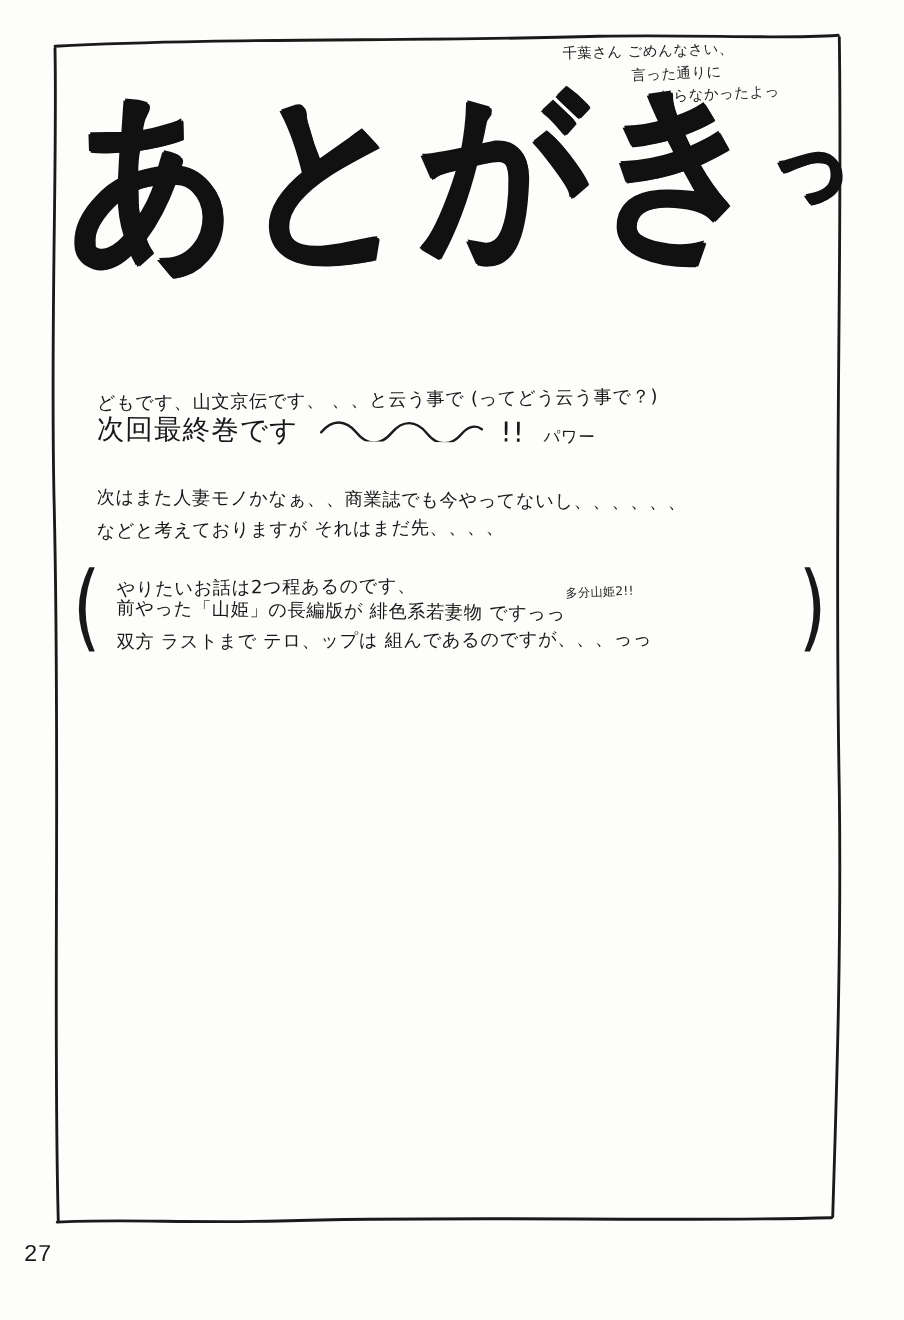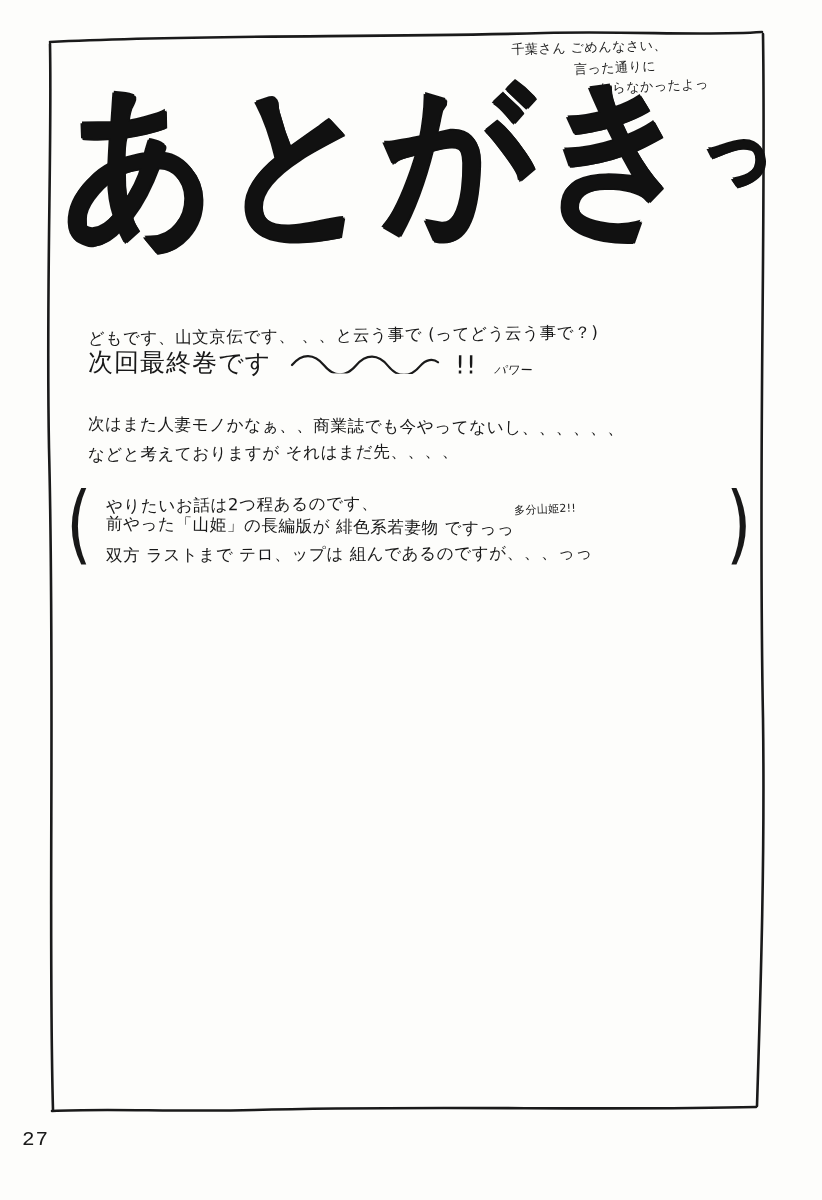--- a/index.html
+++ b/index.html
@@ -82,20 +82,21 @@
 
   
   .body-text {
     position: absolute;
     left: 88px;
     top: 322px;
     width: 640px;
   }
   .para {
     margin-bottom: 18px;
+    margin-top: 28px;
   }
   .line {
     font-size: 16.5px;
     line-height: 1.52;
     letter-spacing: 0.6px;
     white-space: nowrap;
     color: #181818;
   }
   .line.big {
     font-size: 25px;
@@ -139,21 +140,21 @@
   .paren-right { right: -28px; top: -10px; }
 
   
   .page-number {
     position: absolute;
     left: 22px;
     top: 1128px;
     font-size: 21px;
     letter-spacing: 1px;
     color: #1a1a1a;
-    font-family: Liberation Mono, monospace;
+    font-family: Liberation Sans, sans-serif;
   }
 </style>
 </head>
 <body>
 
 <div class="page">
 
   <div class="frame">
     <svg width="726" height="1090" viewBox="0 0 726 1090" fill="none" xmlns="http://www.w3.org/2000/svg">
       <path d="M6 14 C 160 6, 330 10, 500 5 C 590 3, 660 8, 718 4" stroke="#1a1a1a" stroke-width="2.6" fill="none" stroke-linecap="round"></path>
@@ -180,21 +181,21 @@
     <div class="para">
       <div class="line r1">どもです、山文京伝です、 、、と云う事で (ってどう云う事で？)</div>
       <div class="line big r2" style="position:relative;">
         <span>次回最終巻です</span>
         <span class="squiggle">
           <svg width="150" height="22" viewBox="0 0 150 22" fill="none" xmlns="http://www.w3.org/2000/svg">
             <path d="M2 14 C 12 2, 24 2, 34 14 C 44 26, 56 26, 66 14 C 76 2, 88 2, 98 14 C 108 26, 120 26, 130 14 C 136 7, 143 6, 148 10" stroke="#1a1a1a" stroke-width="2.2" fill="none" stroke-linecap="round"></path>
           </svg>
         </span>
         <span>!!</span>
-        <span style="font-size:12px; letter-spacing:0.5px; margin-left:8px;font-style:italic;">パワー</span>
+        <span style="font-size:15px; letter-spacing:0.5px; margin-left:8px;">パワー</span>
       </div>
     </div>
 
 
 
 
     <div class="para" style="margin-top:30px;">
       <div class="line r2">次はまた人妻モノかなぁ、、商業誌でも今やってないし、、、、、、</div>
       <div class="line r5">などと考えておりますが それはまだ先、、、、</div>
     </div>

